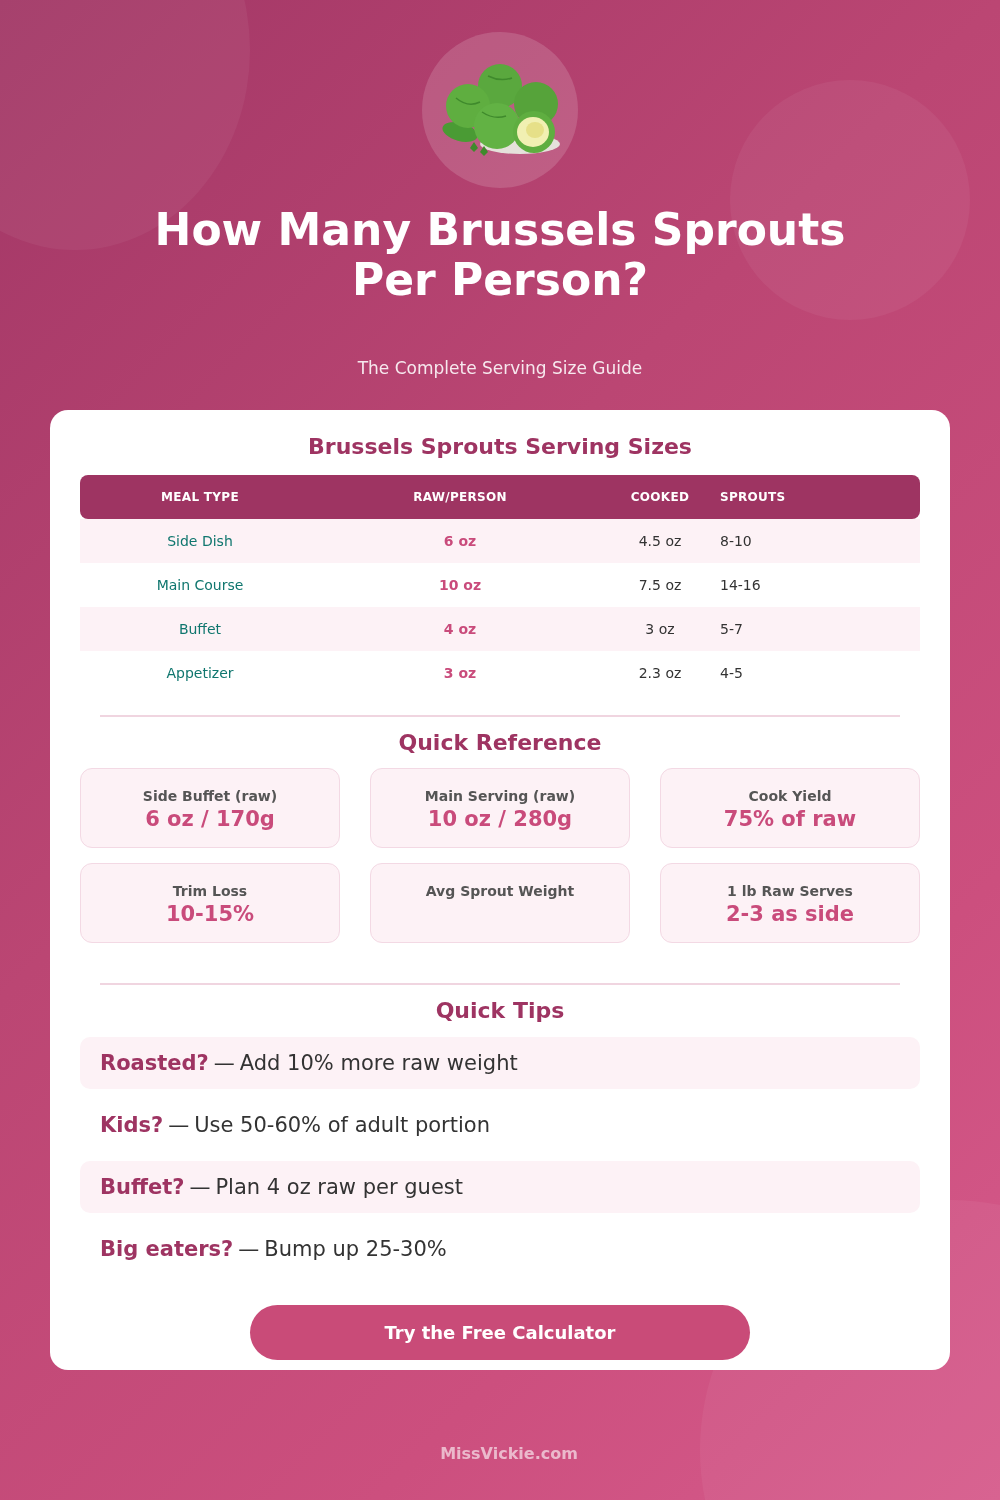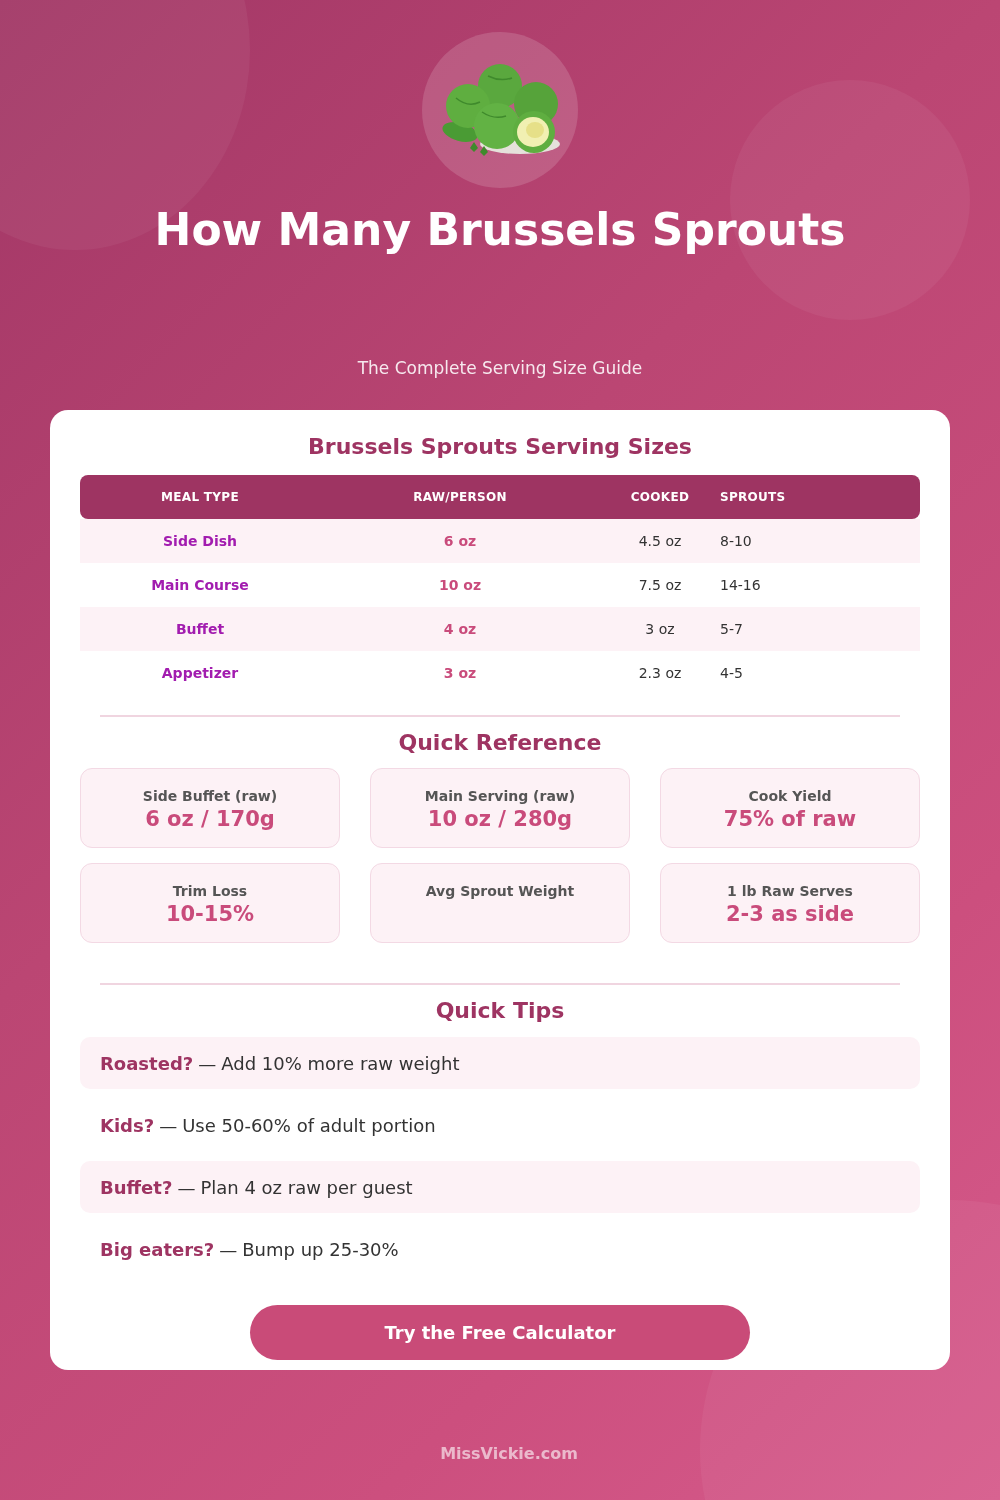--- a/index.html
+++ b/index.html
@@ -44,38 +44,38 @@
     display: flex; height: 44px; align-items: center;
     background: #9e3462; border-radius: 8px; color: #fff;
     font-size: 12px; font-weight: bold; letter-spacing: 0.3px;
   }
   .row { display: flex; height: 44px; align-items: center; font-size: 14px; }
   .row.alt { background: #fdf2f6; }
   .c1 { width: 240px; text-align: center; }
   .c2 { width: 280px; text-align: center; }
   .c3 { width: 120px; text-align: center; }
   .c4 { width: 200px; }
-  .row .c1 { font-weight: bold; color: #a21caf; }
+  .row .c1 { font-weight: normal; color: #0f766e; }
   .row .c2 { font-weight: bold; color: #c94b7b; }
   .row .c3, .row .c4 { color: #333; }
 
   .divider { position: absolute; left: 50px; width: 800px; height: 2px; background: #f0d5e0; }
 
   .ref-grid { position: absolute; left: 30px; top: 358px; width: 840px; }
   .ref-box {
     position: absolute; width: 260px; height: 80px;
     background: #fdf2f6; border: 1.5px solid #f3d9e4; border-radius: 12px; text-align: center;
   }
   .ref-label { margin-top: 19px; font-size: 14px; font-weight: bold; color: #555; }
   .ref-value { margin-top: 3px; font-size: 21px; font-weight: bold; color: #c94b7b; }
 
   .tips { position: absolute; left: 30px; top: 627px; width: 840px; }
   .tip {
     position: absolute; left: 0; width: 840px; height: 52px;
-    border-radius: 10px; display: flex; align-items: center; padding-left: 20px; font-size: 18px; color: #333;
+    border-radius: 10px; display: flex; align-items: center; padding-left: 20px; font-size: 21px; color: #333;
   }
   .tip.alt { background: #fdf2f6; }
   .tip-key { font-weight: bold; color: #9e3462; }
   .tip-sep { margin: 0 5px; }
 
   .cta {
     position: absolute; left: 200px; top: 895px; width: 500px; height: 55px;
     border-radius: 28px; background: #c94b78; color: #fff; font-weight: bold; font-size: 18px;
     display: flex; align-items: center; justify-content: center; border: none; cursor: pointer;
     font-family: "DejaVu Sans", sans-serif;
@@ -107,20 +107,21 @@
     <circle cx="112" cy="100" r="21" fill="#5fae40"></circle>
     <ellipse cx="111" cy="100" rx="16" ry="15" fill="#f1f0b2"></ellipse>
     <ellipse cx="113" cy="98" rx="9" ry="8" fill="#e6e088"></ellipse>
     <path d="M48 116 l4 -6 l4 6 l-4 4 z" fill="#3f8a2c"></path>
     <path d="M58 120 l4 -6 l4 6 l-4 4 z" fill="#3f8a2c"></path>
   </svg>
 </div>
 
 <div class="title">
   <div>How Many Brussels Sprouts</div>
+  <div>Per Person?</div>
 </div>
 <div class="subtitle">The Complete Serving Size Guide</div>
 
 <div class="card">
   <div class="section-title" style="top:24px;">Brussels Sprouts Serving Sizes</div>
 
   <div class="table">
     <div class="thead">
       <div class="c1">MEAL TYPE</div>
       <div class="c2">RAW/PERSON</div>

